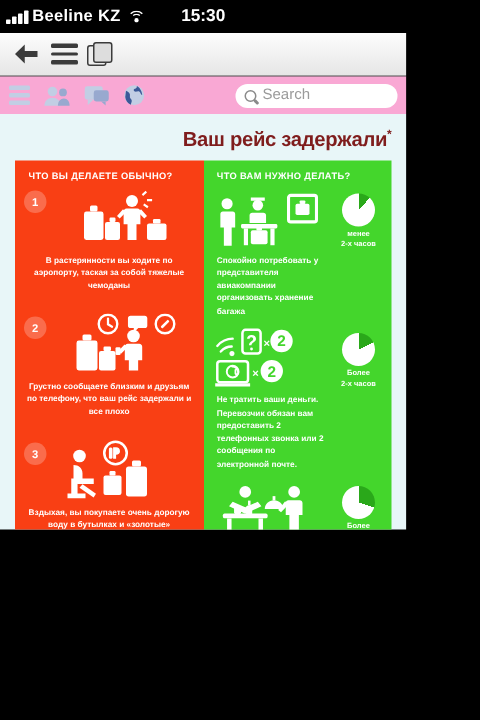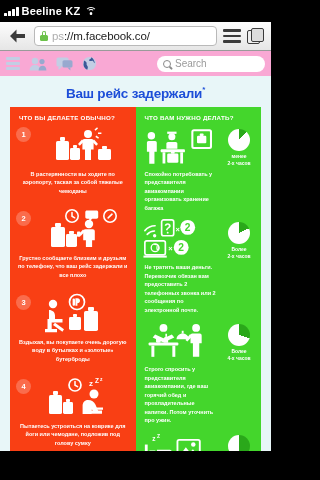--- a/index.html
+++ b/index.html
@@ -2,21 +2,21 @@
 <html><head>
 <meta charset="utf-8">
 <style>
   * { box-sizing: border-box; margin: 0; padding: 0; }
   html, body {
     width: 271px; height: 480px;
     background: #000;
     font-family: "Liberation Sans", "DejaVu Sans", sans-serif;
     overflow: hidden;
   }
-  #screen { width: 271px; height: 451px; position: relative; background: #000; overflow: hidden; }
+  #screen { width: 271px; height: 353px; position: relative; background: #000; overflow: hidden; }
 
   
   .statusbar {
     height: 22px; background: #000; color: #fff;
     display: flex; align-items: center; padding: 0 4px;
     font-size: 11px; font-weight: bold; position: relative;
   }
   .sb-left { display: flex; align-items: center; gap: 3px; }
   .sig { display: flex; align-items: flex-end; gap: 1.5px; height: 9px; }
   .sig i { width: 2.5px; background: #fff; display: block; border-radius: .5px; }
@@ -77,21 +77,21 @@
     margin-left:auto; height:16px; width:108px; background:#fff; border-radius:8px;
     display:flex; align-items:center; padding:0 6px; gap:4px;
   }
   .fbsearch .mag { width:8px; height:8px; border:1.5px solid #8a8a8a; border-radius:50%; position:relative; flex:none; }
   .fbsearch .mag::after{content:"";position:absolute;right:-3px;bottom:-2px;width:4px;height:1.5px;background:#8a8a8a;transform:rotate(45deg);border-radius:1px;}
   .fbsearch span { font-size:10px; color:#9a9a9a; }
 
   
   .page { background:#e8f6f8; height:404px; position:relative; padding: 6px 10px 0 10px; }
   .infotitle {
-    text-align:center; font-size:13.5px; font-weight:bold; color:#1d4ed8;
+    text-align:right; font-size:13.5px; font-weight:bold; color:#7f1d1d;
     padding: 3px 0 6px 0; letter-spacing:-.2px;
   }
   .infotitle sup { font-size:8px; vertical-align: super; }
 
   .grid { display:flex; height:352px; }
   .col { width:50%; display:flex; flex-direction:column; }
   .col.left { background:#f93f14; }
   .col.right { background:#44d62c; }
   .colhead {
     font-size:6.2px; font-weight:bold; color:#fff; letter-spacing:.25px;
@@ -134,34 +134,28 @@
           <i></i>
           <i></i>
         </span>
       <span class="carrier">Beeline KZ</span>
       <span class="wifi">
           <span></span>
           <span></span>
           <span></span>
         </span>
     </div>
+    <div class="sb-time">15:30</div>
   </div>
 
   <div class="browserbar">
     <div class="backbtn">
       <svg width="17" height="14" viewBox="0 0 17 14">
         <path d="M7.5 0.6 L1 7 L7.5 13.4 L7.5 9 L16 9 L16 5 L7.5 5 Z" fill="#3b3b3b"></path>
       </svg>
-    </div>
-    <div class="urlbox">
-      <span class="lock">
-          <b></b>
-          <i></i>
-        </span>
-      <span class="urltext"><span class="dim">ps</span><span>://m.facebook.co/</span></span>
     </div>
     <div class="hamb">
         <i></i>
         <i></i>
         <i></i>
       </div>
     <div class="tabsicon">
         <i></i>
         <i></i>
       </div>

